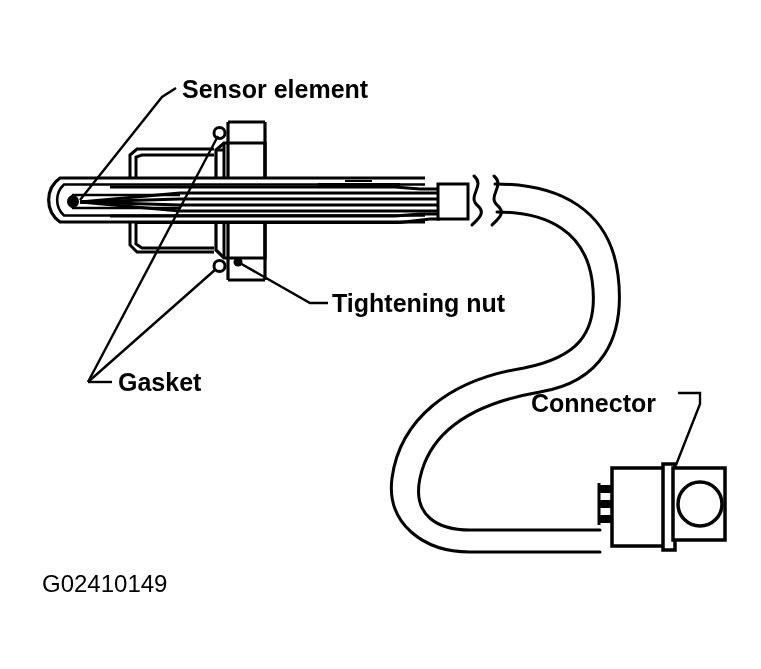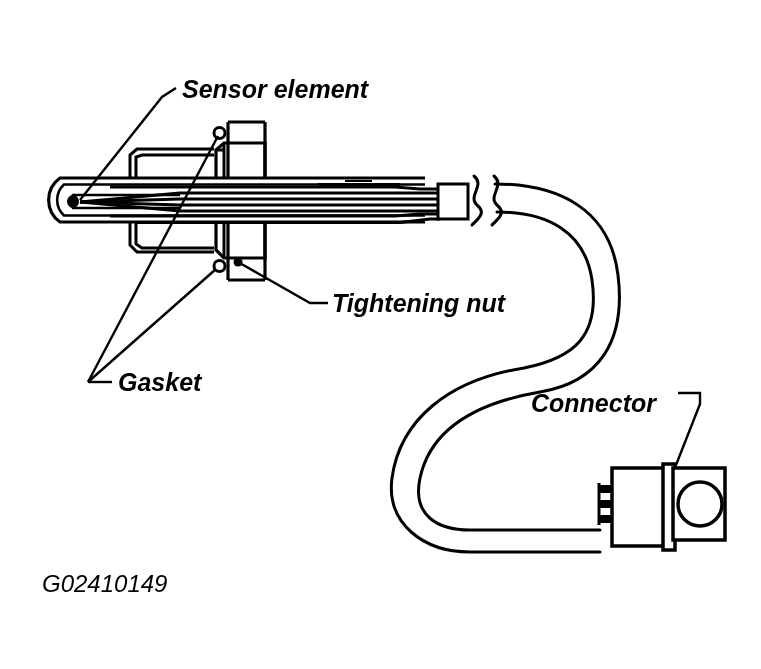--- a/index.html
+++ b/index.html
@@ -14,21 +14,20 @@
     position: relative;
     overflow: hidden;
     font-family: "Liberation Sans", sans-serif;
   }
   #diagram-root {
     position: absolute;
     top: 0;
     left: 0;
     width: 761px;
     height: 669px;
-    font-style: italic;
   }
   svg.figure {
     display: block;
     width: 761px;
     height: 669px;
   }
   .ink {
     fill: none;
     stroke: #000000;
     stroke-linecap: butt;

